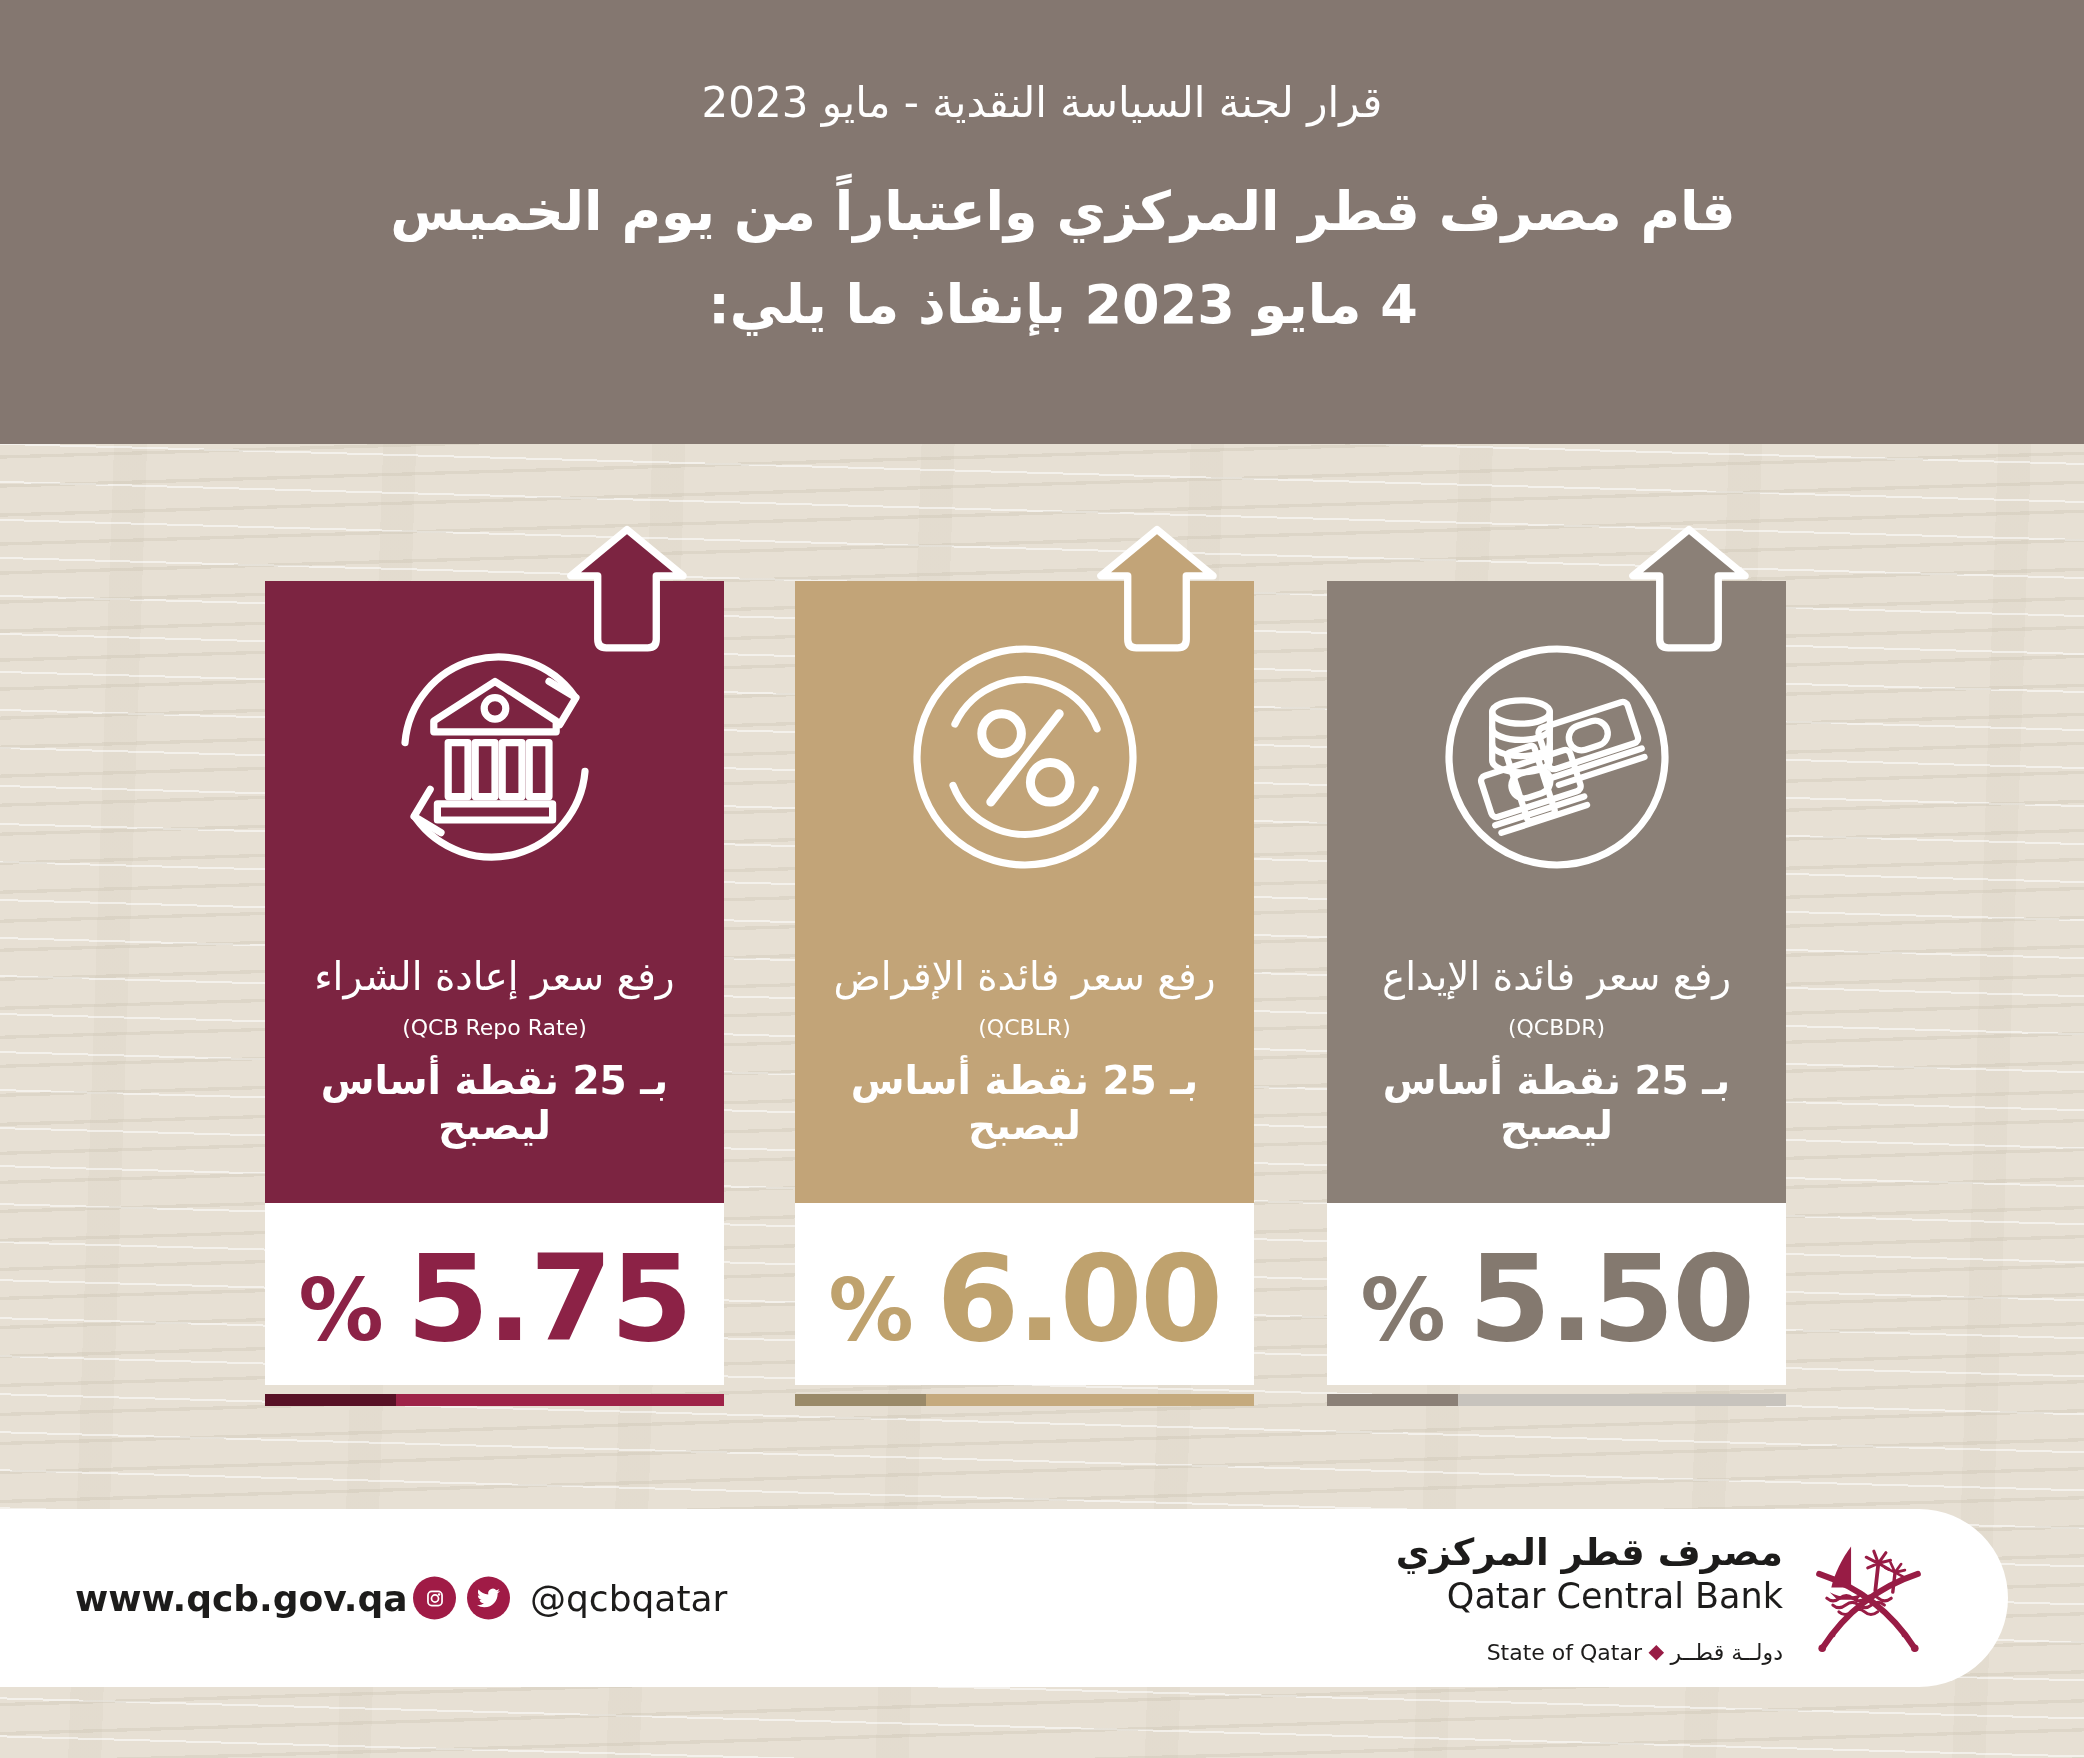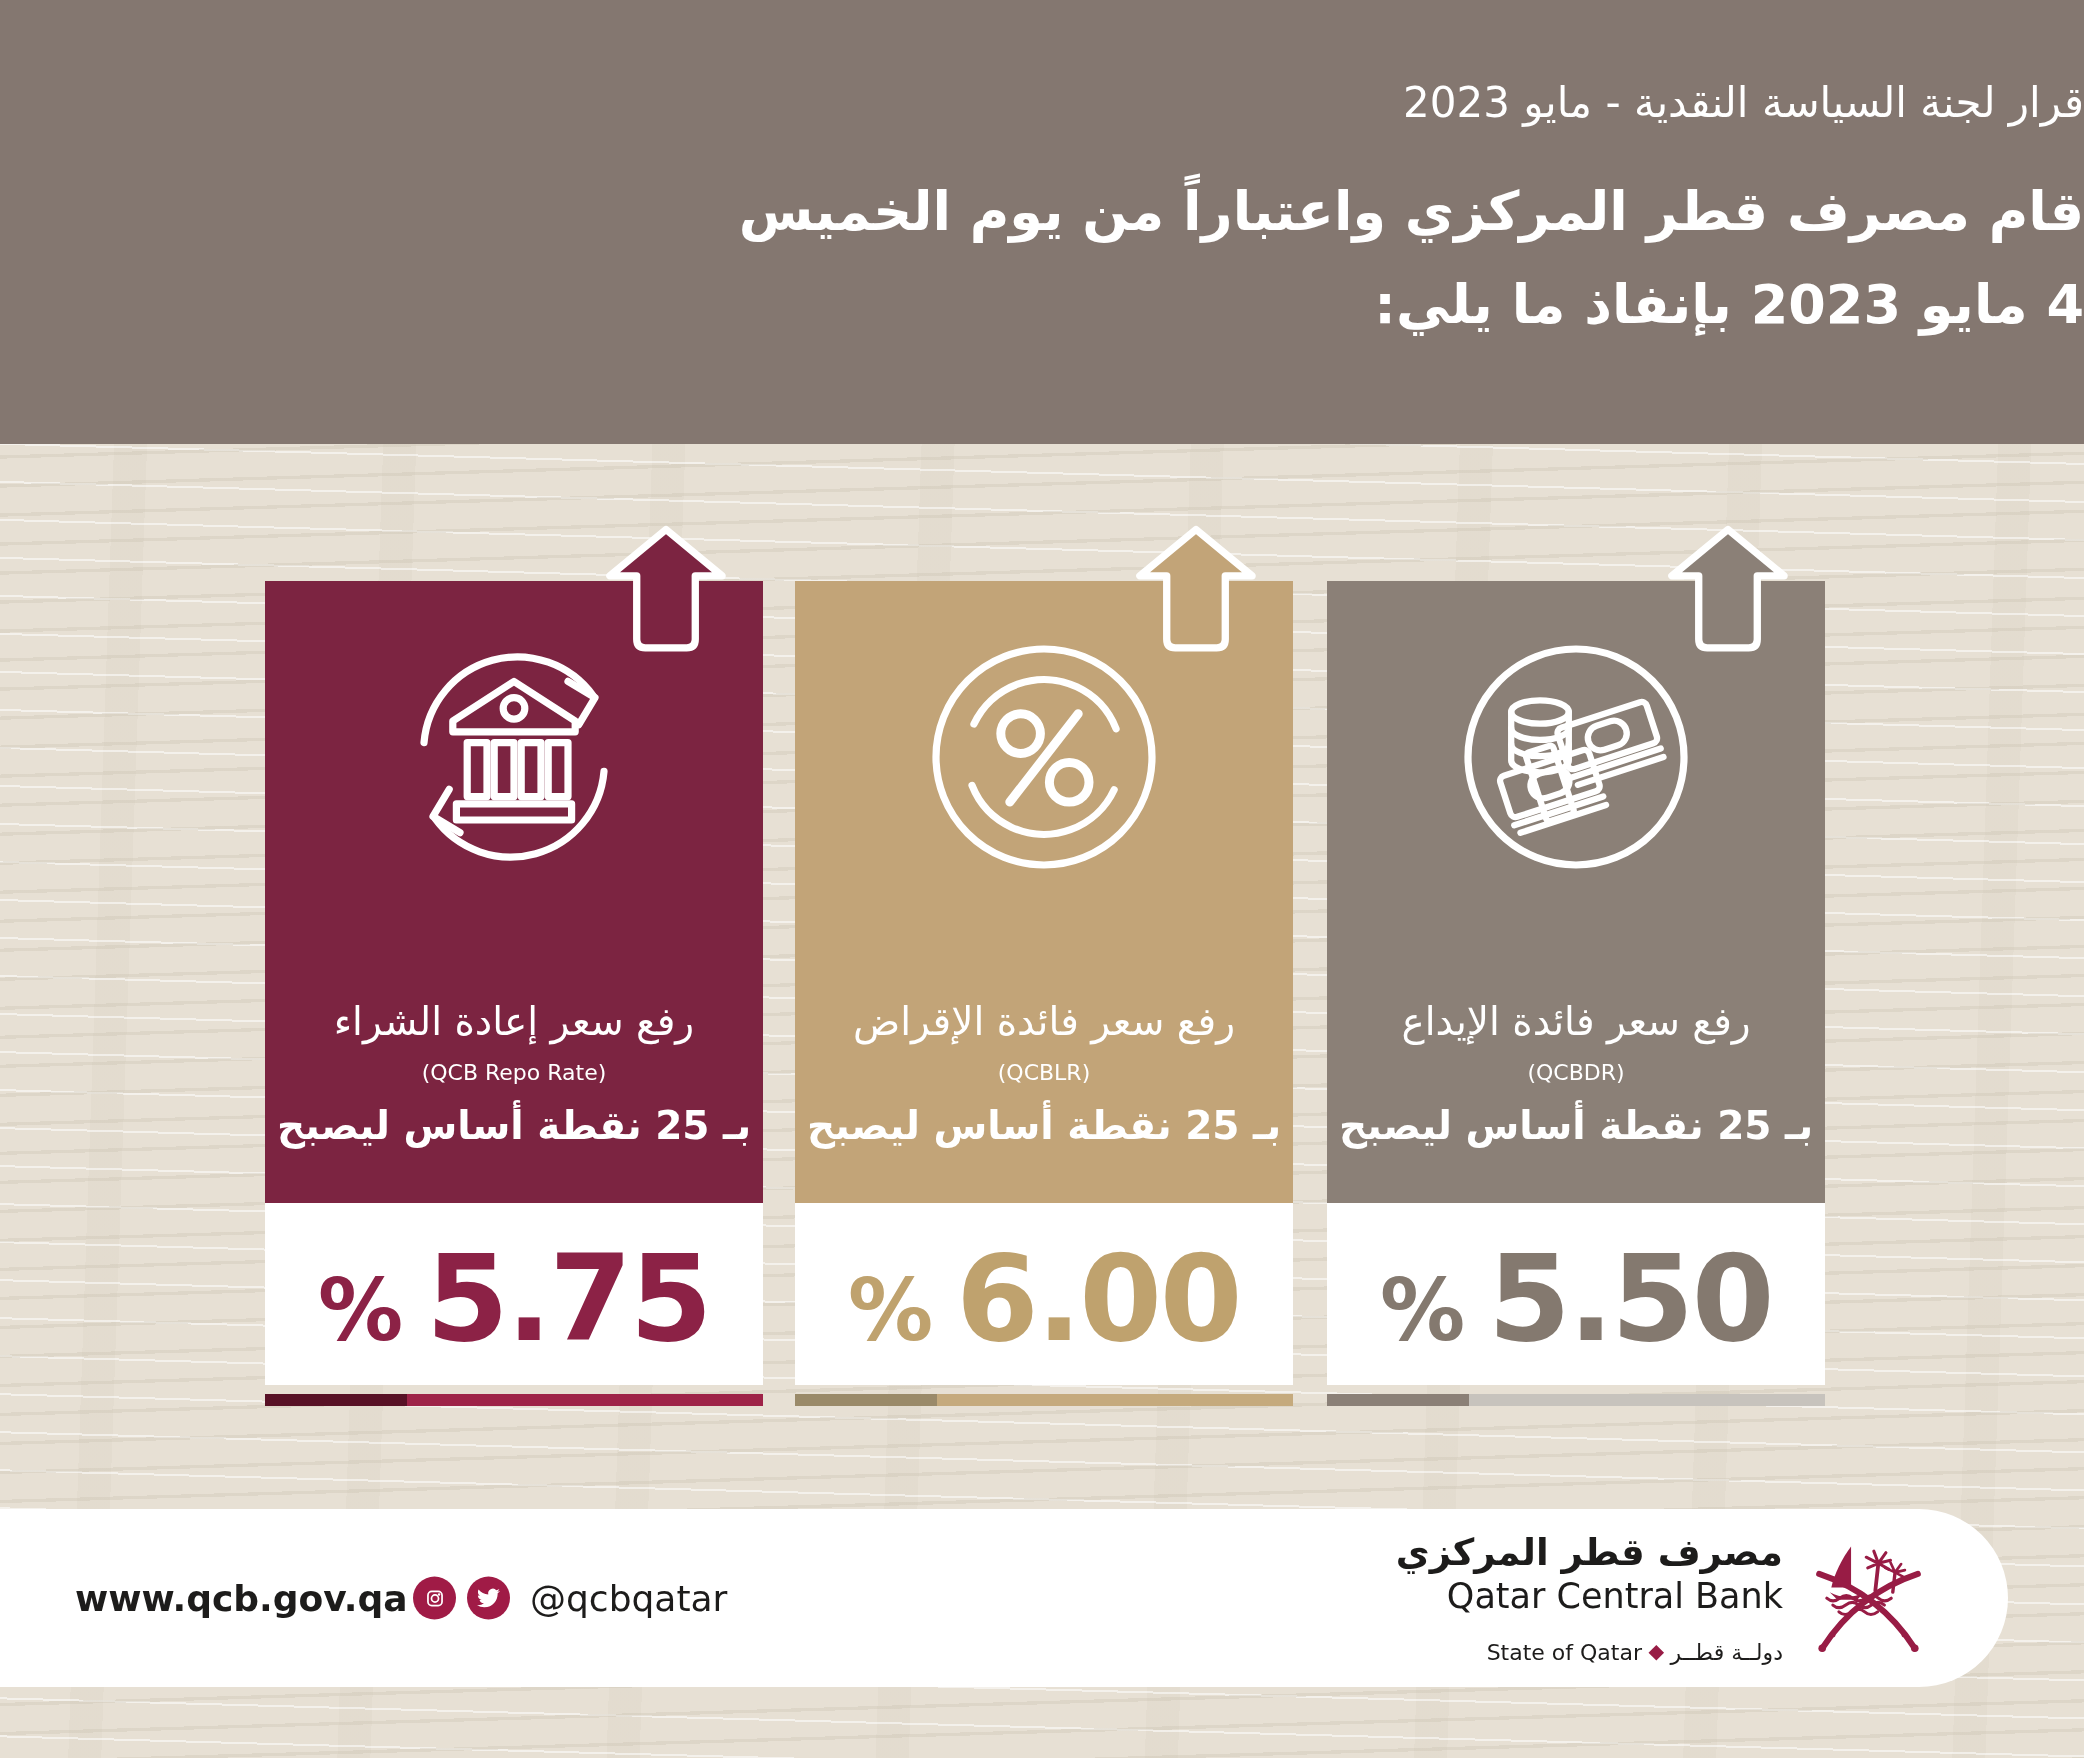--- a/index.html
+++ b/index.html
@@ -5,25 +5,25 @@
   html,body{margin:0;padding:0;background:#E7E0D4;}
   .canvas{position:relative;width:2084px;height:1759px;overflow:hidden;
           font-family:"DejaVu Sans","Liberation Sans",sans-serif;background:#E7E0D4;}
   .texture{position:absolute;left:0;top:444px;right:0;bottom:0;z-index:0;pointer-events:none;
     background-image:
       repeating-linear-gradient(178.3deg, transparent 0 11.4px, rgba(198,190,172,.30) 11.4px 14.7px, transparent 14.7px 29px),
       repeating-linear-gradient(181.6deg, transparent 0 19px, rgba(255,255,255,.55) 19px 21px, transparent 21px 38px),
       repeating-linear-gradient(92deg, transparent 0 114px, rgba(198,190,172,.12) 114px 147px, transparent 147px 269px);}
   
   .header{position:absolute;top:0;left:0;width:100%;height:444px;background:#847770;z-index:1;
-          color:#fff;}
+          color:#fff;text-align:center;}
   .header-sub{padding-top:78px;font-size:42px;font-weight:400;}
   .header-title{margin-top:39px;font-size:54px;font-weight:bold;line-height:1.72;padding-left:42px;}
   
-  .card{position:absolute;top:581px;width:498px;height:826px;z-index:2;}
+  .card{position:absolute;top:581px;width:430px;height:826px;z-index:2;padding-left:29px;}
   .card.c0{left:265px;} .card.c1{left:795px;} .card.c2{left:1327px;}
   .panel{position:absolute;top:0;left:0;width:100%;height:622px;background:var(--card);}
   .arrow{position:absolute;top:-59px;right:36px;width:122px;height:137px;z-index:3;}
   .arrow svg{width:100%;height:100%;display:block;}
   .card-icon{position:absolute;top:50px;left:50%;transform:translateX(-50%);width:252px;height:252px;}
   .card-icon svg{width:100%;height:100%;display:block;}
   .panel-text{position:absolute;bottom:55px;left:0;width:100%;text-align:center;color:#fff;}
   .t1{font-size:39px;font-weight:400;}
   .t2{font-size:22px;font-weight:400;margin-top:16.3px;}
   .t3{font-size:39px;font-weight:bold;margin-top:18px;}

